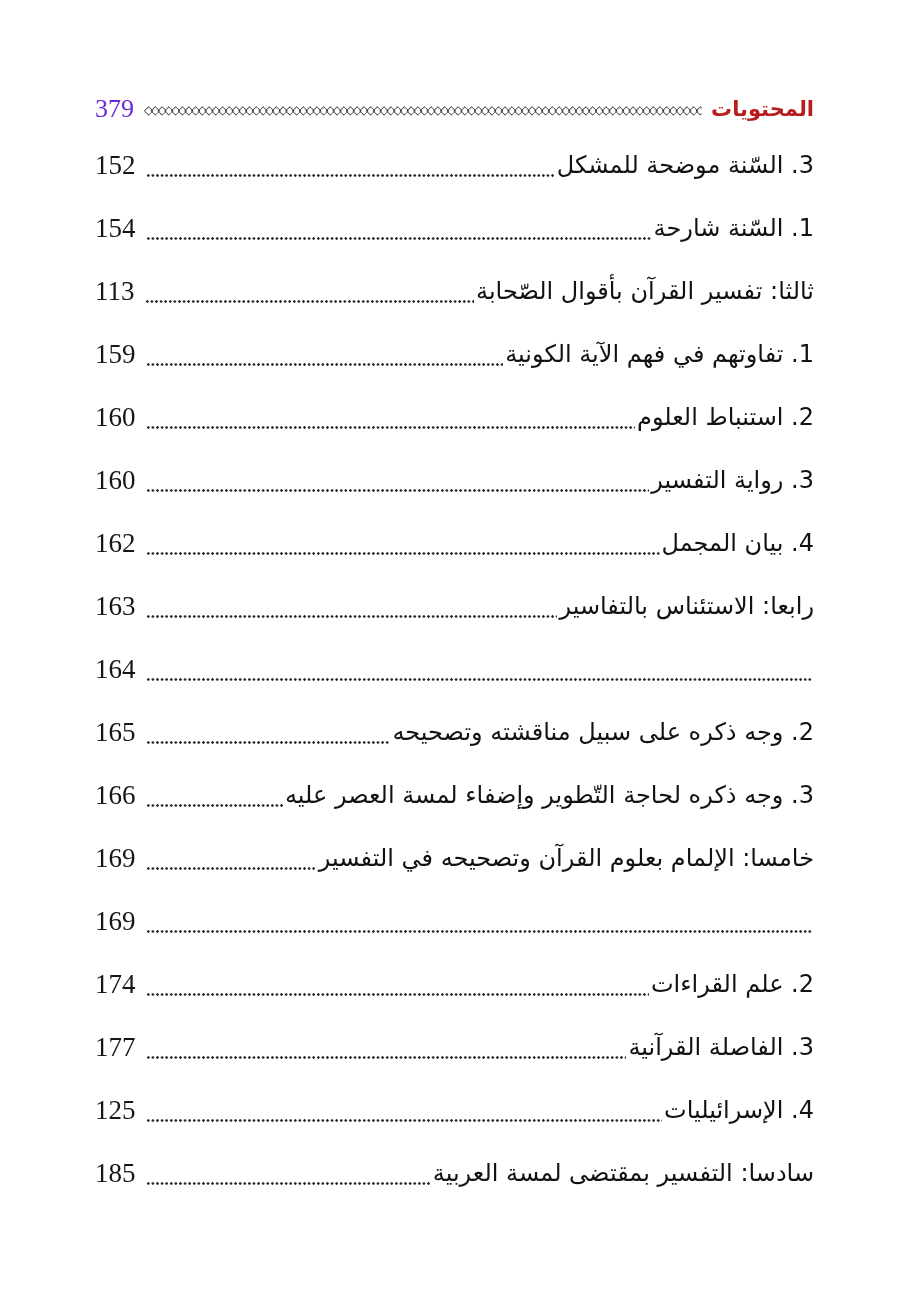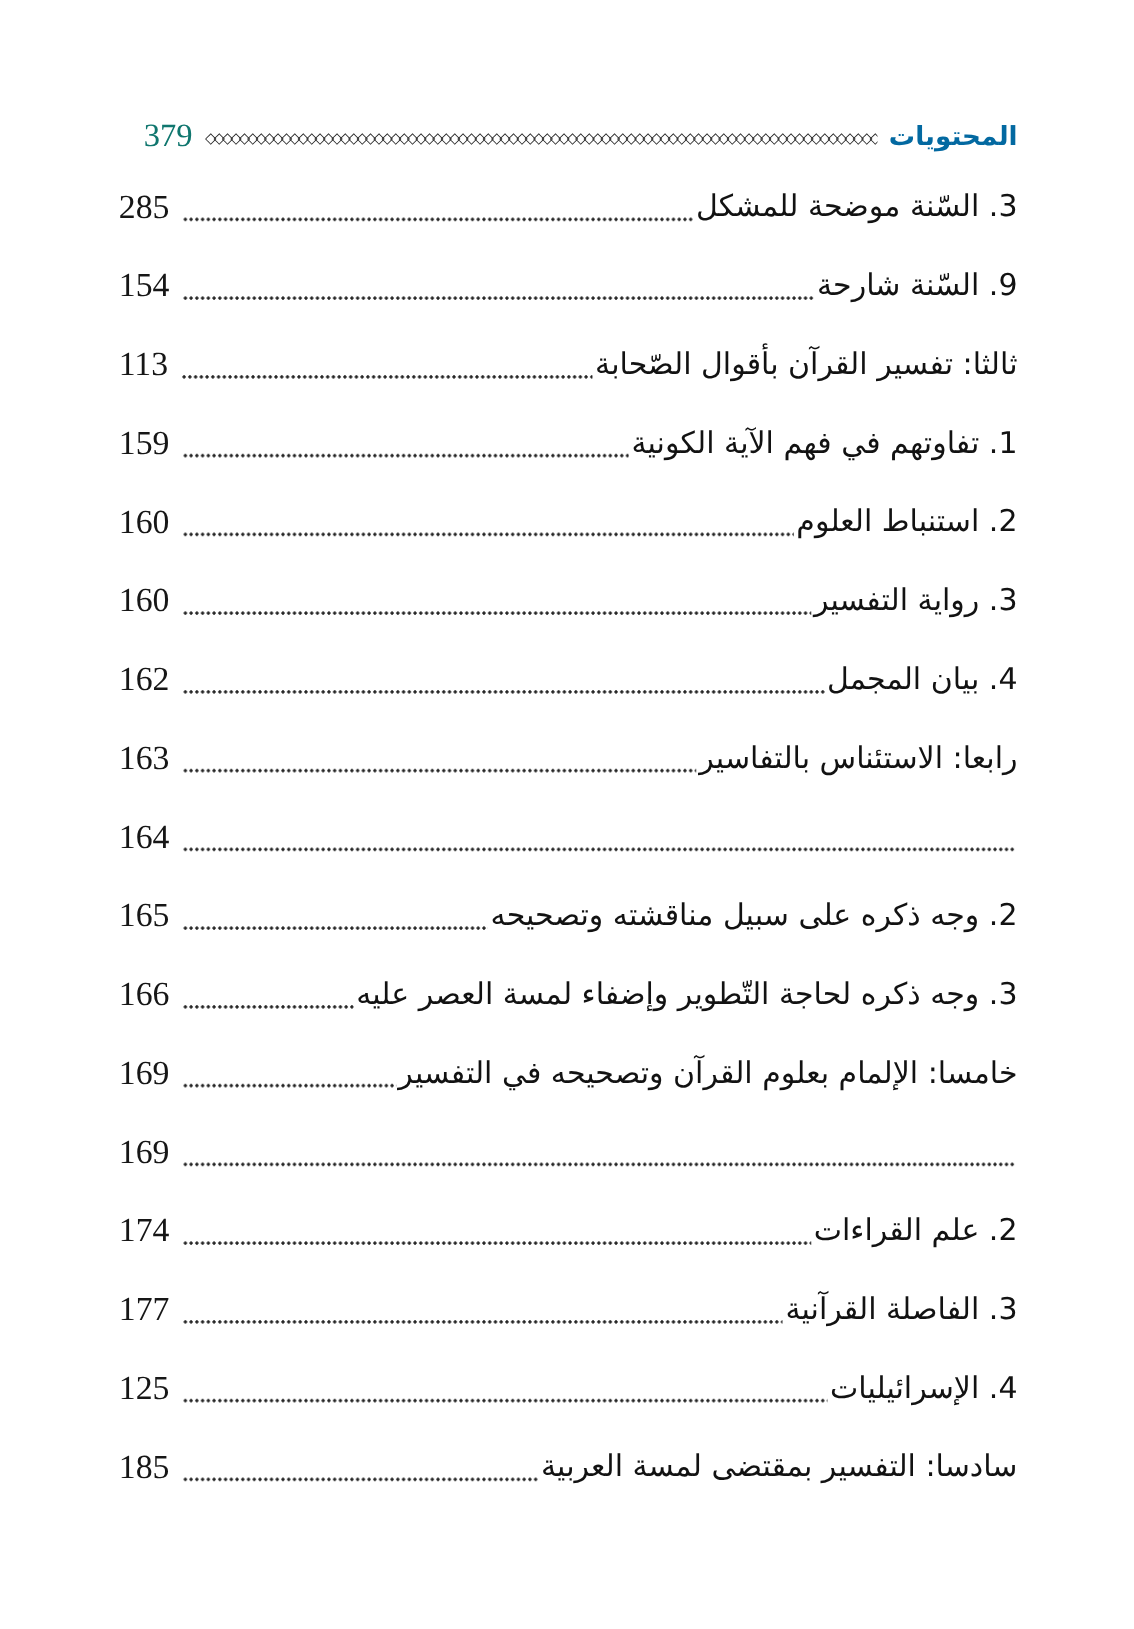--- a/index.html
+++ b/index.html
@@ -28,42 +28,41 @@
     direction: rtl;
     align-items: center;
     height: 34px;
     margin-bottom: 18px;
   }
   .header-title {
     font-family: "DejaVu Sans", sans-serif;
     font-weight: bold;
     font-size: 21px;
     white-space: nowrap;
-    color: #0369a1;
+    color: #b91c1c;
   }
   .diamond-chain {
     flex: 1;
     overflow: hidden;
     white-space: nowrap;
     direction: ltr;
     text-align: left;
     font-size: 12px;
     letter-spacing: -2.5px;
     line-height: 34px;
     margin: 0 9px 0 10px;
     color: #1c1c1c;
     transform: translateY(1px);
   }
   .header-page {
     font-family: "Liberation Serif", serif;
     font-size: 26px;
     line-height: 34px;
     white-space: nowrap;
-    color: #0f766e;
-    margin-left: 20px;
+    color: #6d28d9;
   }
 
   
   .toc-list { width: 100%; }
   .toc-entry {
     display: flex;
     direction: rtl;
     align-items: flex-end;
     height: 42px;
     margin-bottom: 21px;
@@ -103,25 +102,25 @@
     <div class="toc-header">
       <span class="header-title">المحتويات</span>
       <span class="diamond-chain">◇◇◇◇◇◇◇◇◇◇◇◇◇◇◇◇◇◇◇◇◇◇◇◇◇◇◇◇◇◇◇◇◇◇◇◇◇◇◇◇◇◇◇◇◇◇◇◇◇◇◇◇◇◇◇◇◇◇◇◇◇◇◇◇◇◇◇◇◇◇◇◇◇◇◇◇◇◇◇◇◇◇◇◇◇◇◇◇◇◇</span>
       <span class="header-page">379</span>
     </div>
 
     <div class="toc-list">
   <div class="toc-entry">
     <span class="entry-title">3. السّنة موضحة للمشكل</span>
     <span class="dotted-leader"></span>
-    <span class="entry-page">285</span>
-  </div>
-
-  <div class="toc-entry">
-    <span class="entry-title">9. السّنة شارحة</span>
+    <span class="entry-page">152</span>
+  </div>
+
+  <div class="toc-entry">
+    <span class="entry-title">1. السّنة شارحة</span>
     <span class="dotted-leader"></span>
     <span class="entry-page">154</span>
   </div>
 
   <div class="toc-entry">
     <span class="entry-title">ثالثا: تفسير القرآن بأقوال الصّحابة</span>
     <span class="dotted-leader"></span>
     <span class="entry-page">113</span>
   </div>
 

